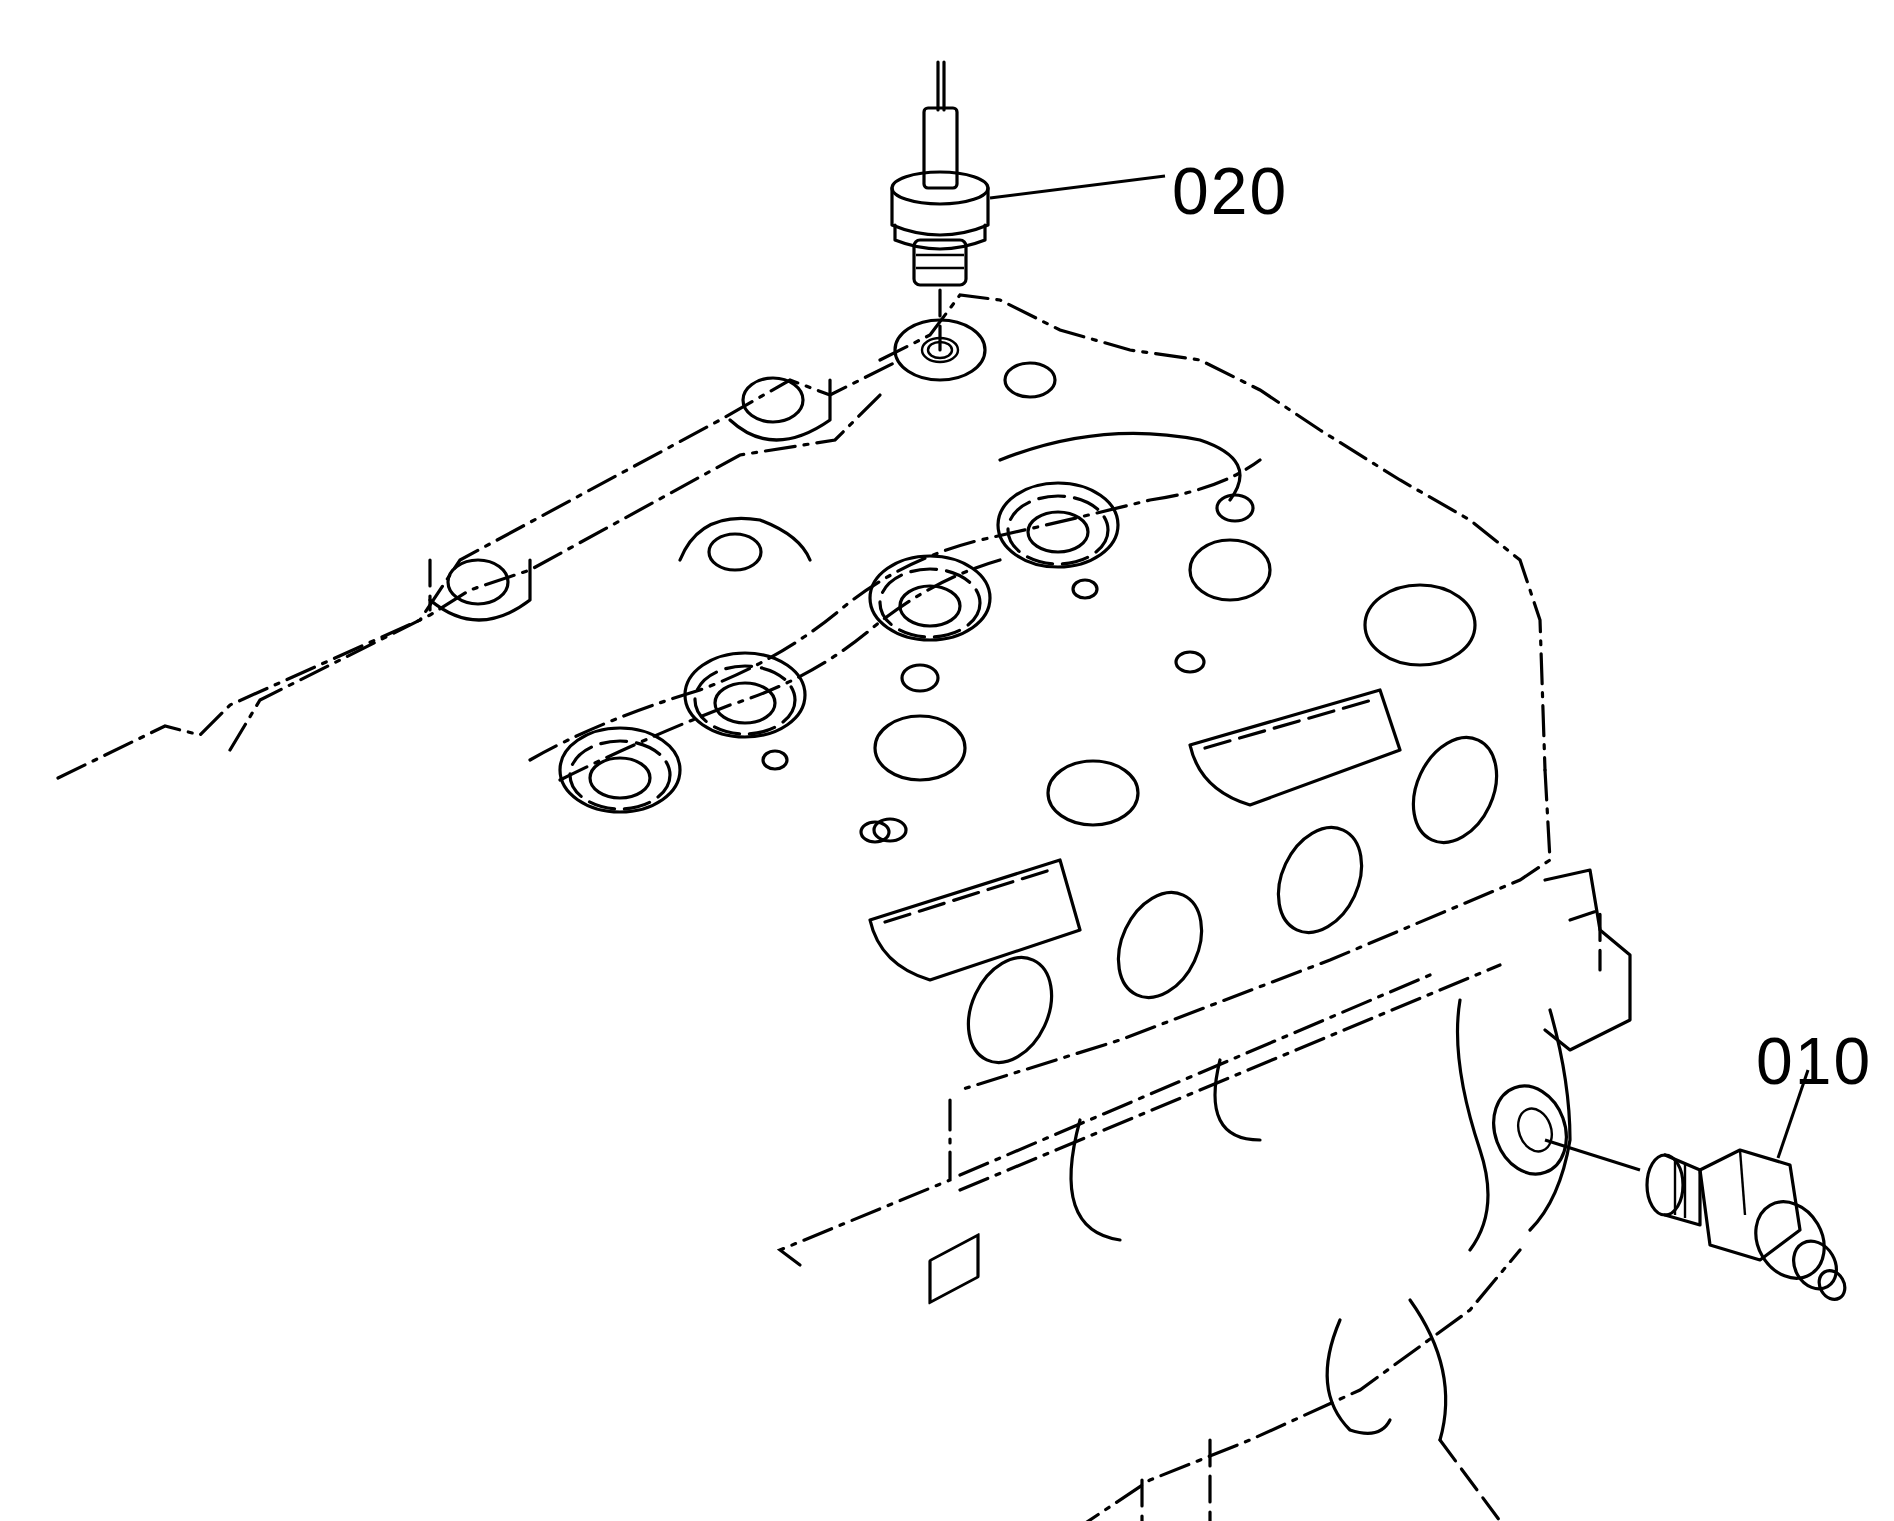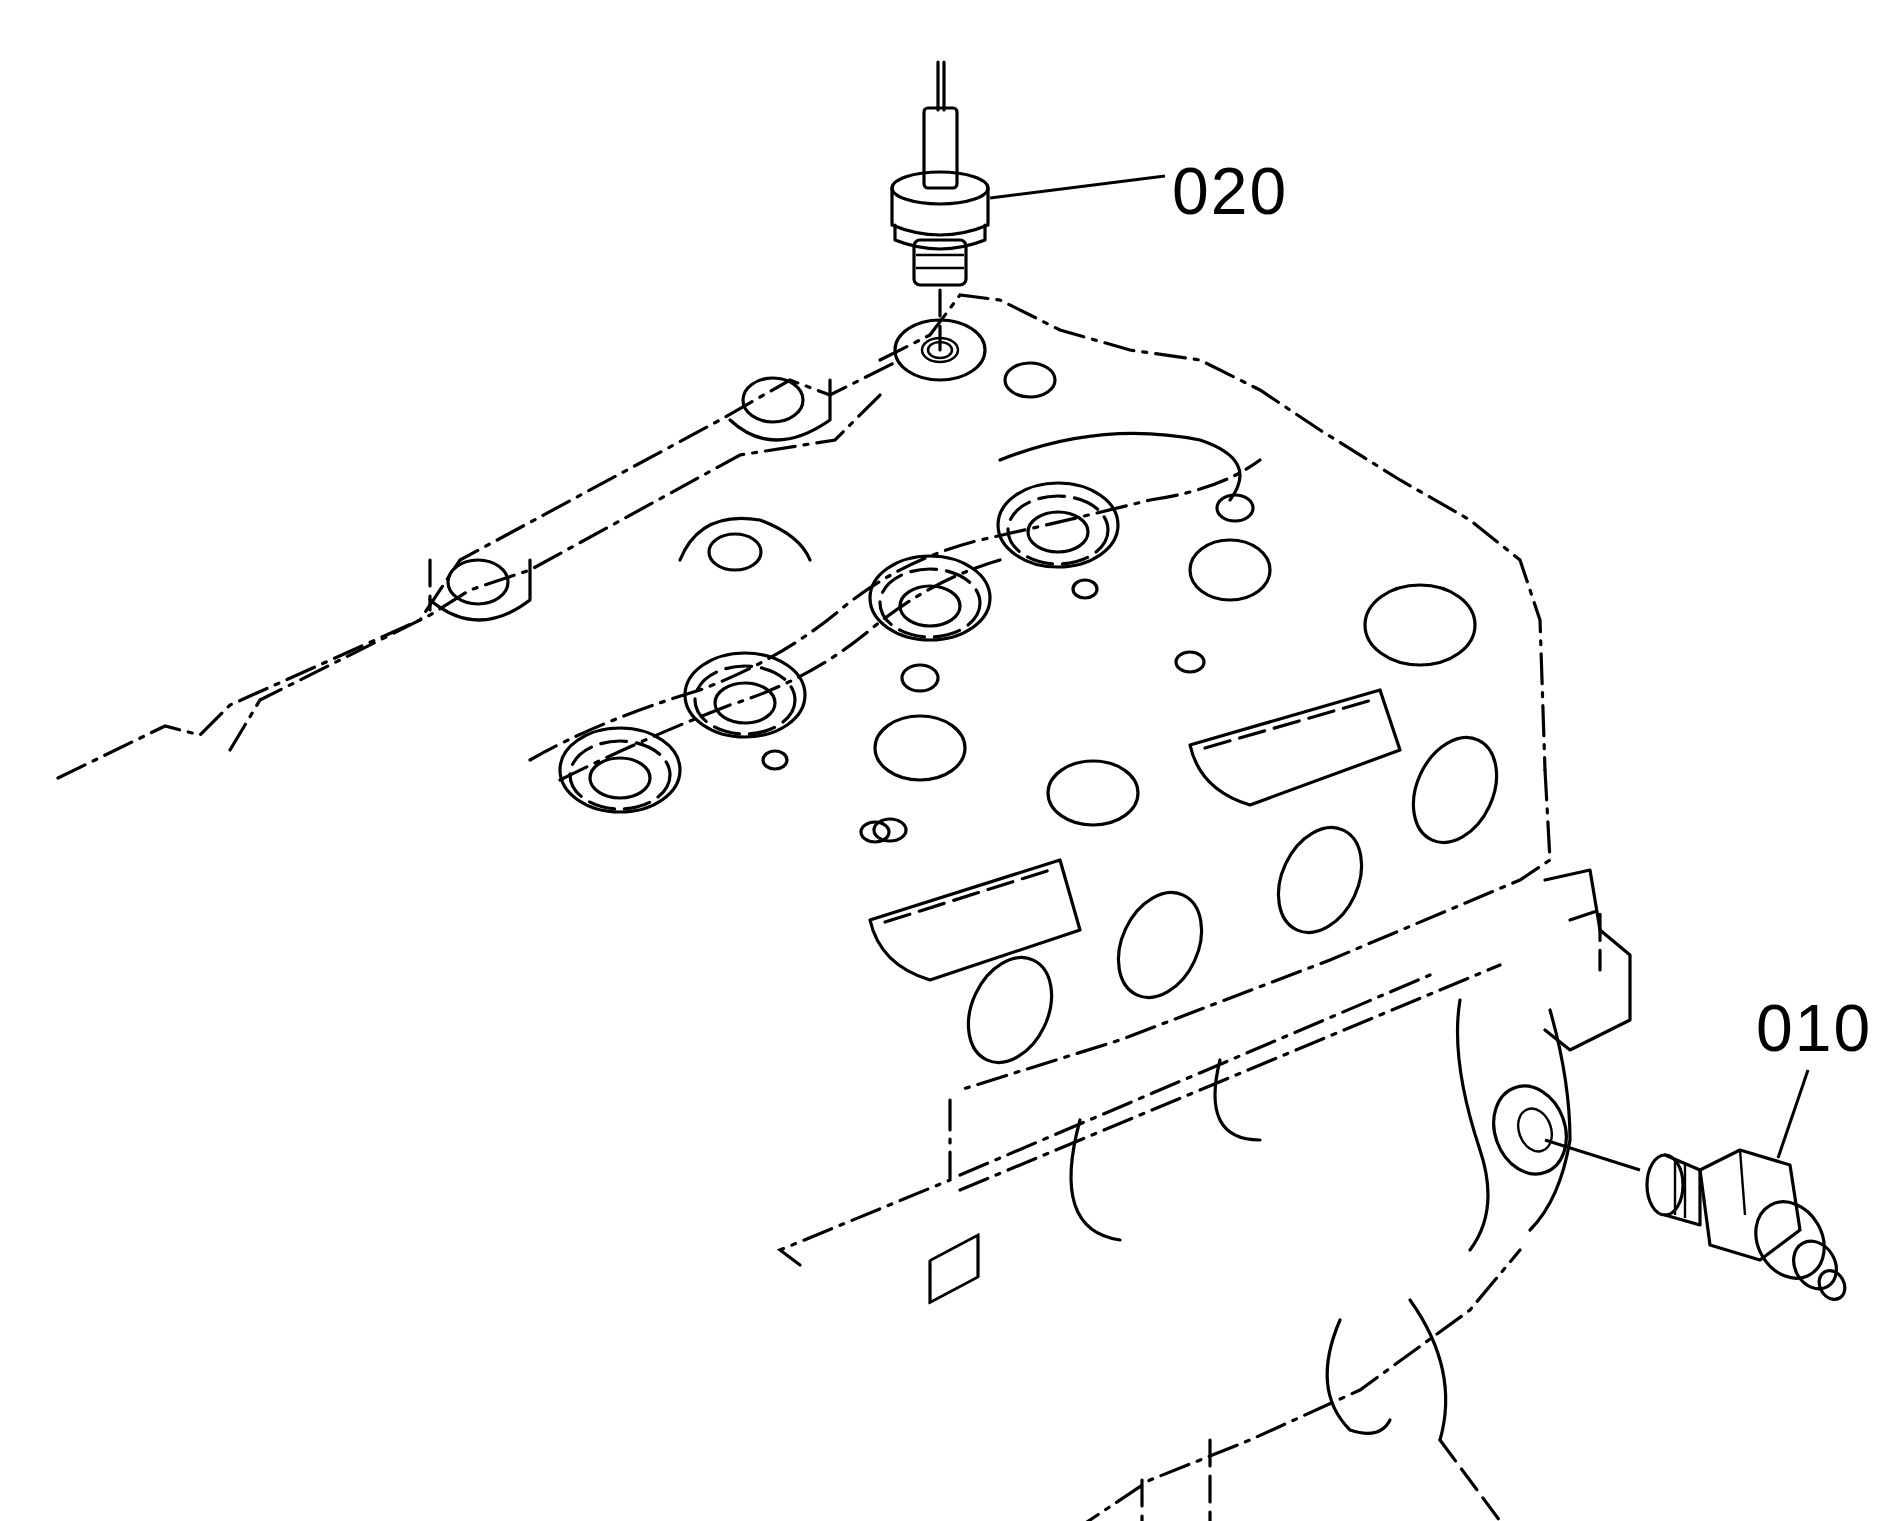--- a/index.html
+++ b/index.html
@@ -8,21 +8,21 @@
     .callout {
       position: absolute;
       font-family: "Liberation Sans", sans-serif;
       font-size: 66px;
       font-weight: normal;
       color: #000000;
       letter-spacing: 2px;
       line-height: 1;
     }
     #callout-020 { left: 1172px; top: 142px; margin-top: 16px; }
-    #callout-010 { left: 1756px; top: 995px; }
+    #callout-010 { left: 1756px; top: 1028px; }
     svg .solid { fill: none; stroke: #000; stroke-width: 3.2; stroke-linecap: round; stroke-linejoin: round; }
     svg .dash { fill: none; stroke: #000; stroke-width: 3.2; stroke-dasharray: 26 10; stroke-linecap: round; }
     svg .dashdot { fill: none; stroke: #000; stroke-width: 3.2; stroke-dasharray: 30 9 4 9; stroke-linecap: round; }
     svg .thin { fill: none; stroke: #000; stroke-width: 2.4; }
     svg .leader { fill: none; stroke: #000; stroke-width: 3; }
   </style>
 </head>
 <body>
 
 <div class="canvas">

